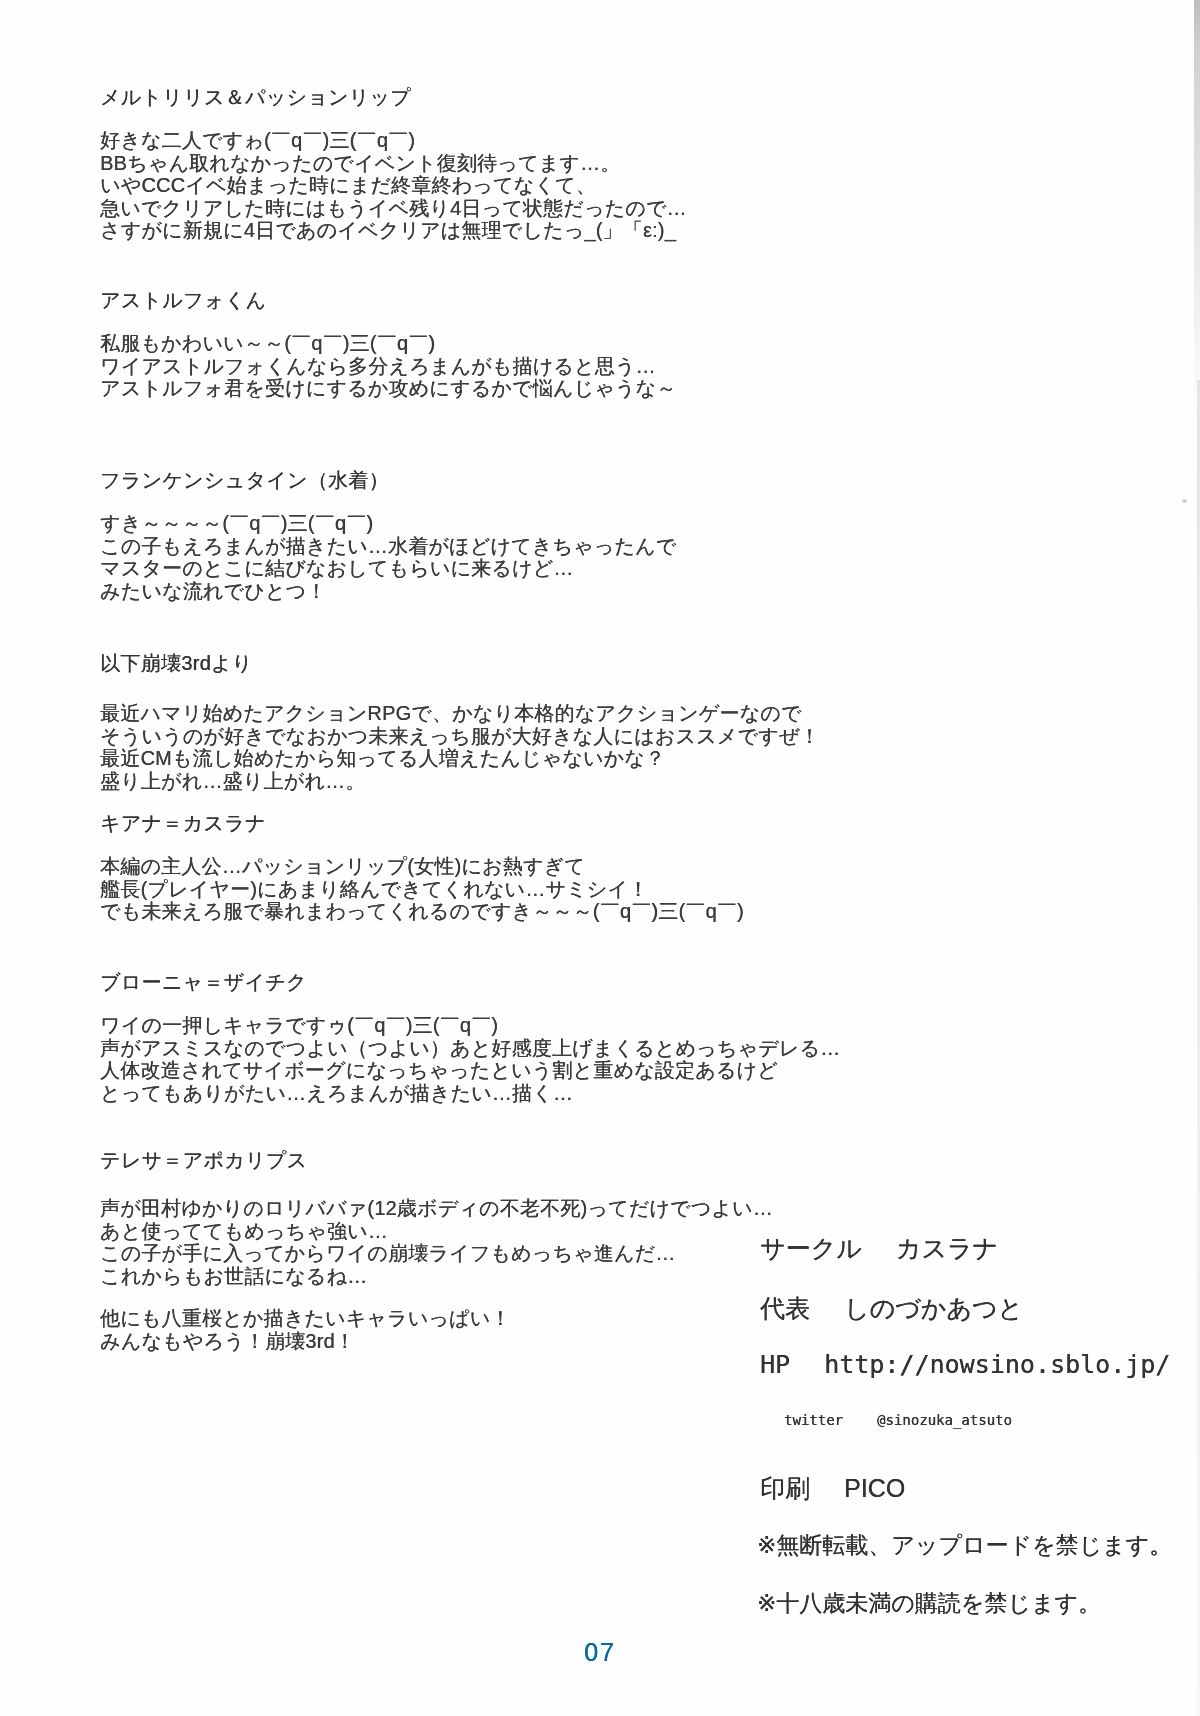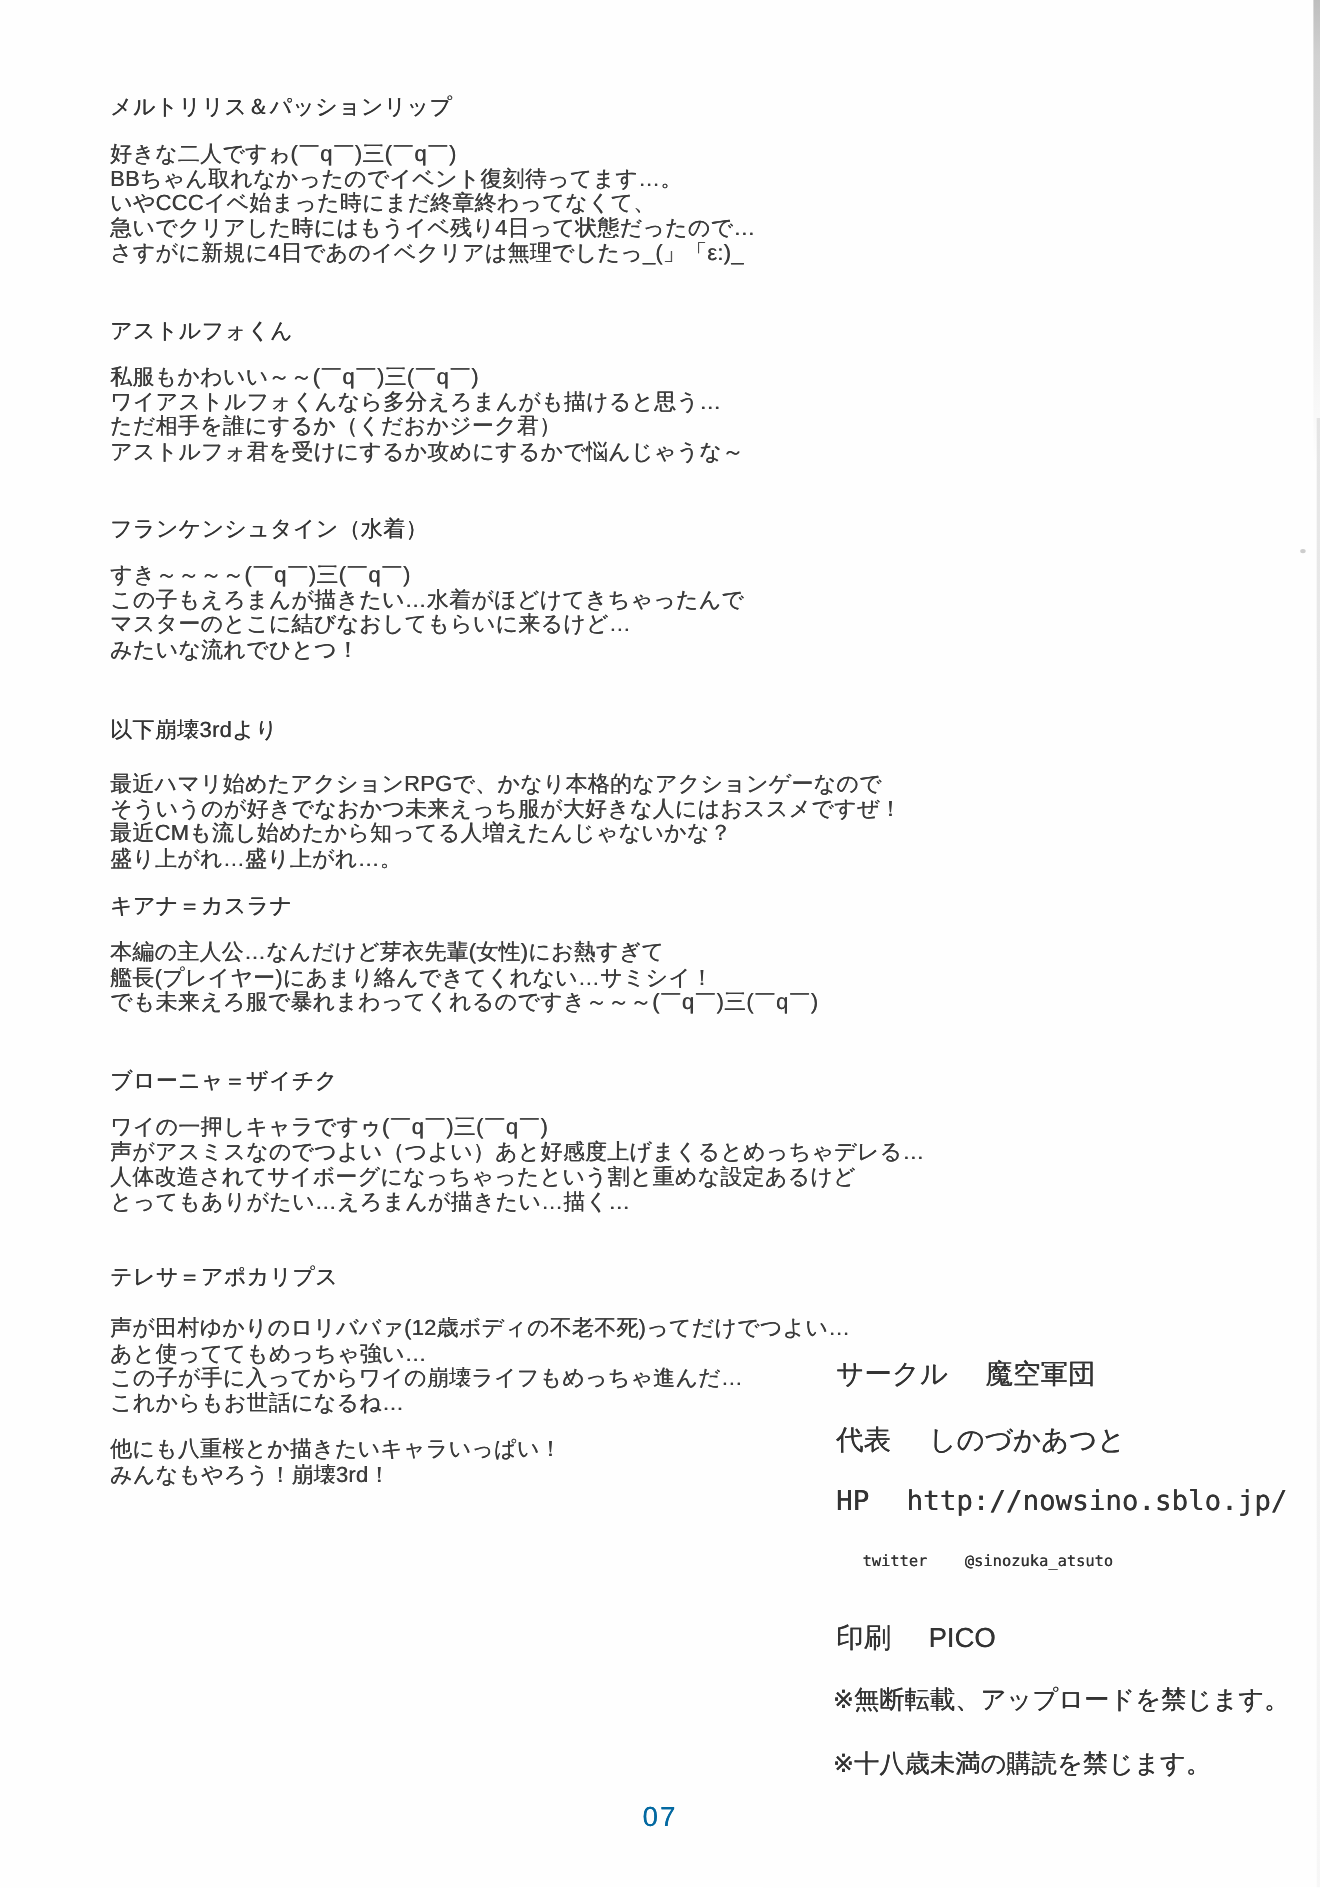--- a/index.html
+++ b/index.html
@@ -64,40 +64,39 @@
         <div class="text-line">好きな二人ですゎ(￣q￣)三(￣q￣)</div>
         <div class="text-line">BBちゃん取れなかったのでイベント復刻待ってます…。</div>
         <div class="text-line">いやCCCイベ始まった時にまだ終章終わってなくて、</div>
         <div class="text-line">急いでクリアした時にはもうイベ残り4日って状態だったので…</div>
         <div class="text-line">さすがに新規に4日であのイベクリアは無理でしたっ_(」「ε:)_</div>
       </div>
       <div class="sec-title" style="top: 287px;">アストルフォくん</div>
       <div class="sec-para" style="top: 332px;">
         <div class="text-line">私服もかわいい～～(￣q￣)三(￣q￣)</div>
         <div class="text-line">ワイアストルフォくんなら多分えろまんがも描けると思う…</div>
-        <div class="text-line">ただ相手を誰にするか（くだおかジーク君）</div>
         <div class="text-line">アストルフォ君を受けにするか攻めにするかで悩んじゃうな～</div>
       </div>
       <div class="sec-title" style="top: 467px;">フランケンシュタイン（水着）</div>
       <div class="sec-para" style="top: 512px;">
         <div class="text-line">すき～～～～(￣q￣)三(￣q￣)</div>
         <div class="text-line">この子もえろまんが描きたい…水着がほどけてきちゃったんで</div>
         <div class="text-line">マスターのとこに結びなおしてもらいに来るけど…</div>
         <div class="text-line">みたいな流れでひとつ！</div>
       </div>
       <div class="sec-title" style="top: 650px;">以下崩壊3rdより</div>
       <div class="sec-para" style="top: 702px;">
         <div class="text-line">最近ハマリ始めたアクションRPGで、かなり本格的なアクションゲーなので</div>
         <div class="text-line">そういうのが好きでなおかつ未来えっち服が大好きな人にはおススメですぜ！</div>
         <div class="text-line">最近CMも流し始めたから知ってる人増えたんじゃないかな？</div>
         <div class="text-line">盛り上がれ…盛り上がれ…。</div>
       </div>
       <div class="sec-title" style="top: 810px;">キアナ＝カスラナ</div>
       <div class="sec-para" style="top: 855px;">
-        <div class="text-line">本編の主人公…なんだけど芽衣先輩(女性)にお熱すぎて</div>
+        <div class="text-line">本編の主人公…パッションリップ(女性)にお熱すぎて</div>
         <div class="text-line">艦長(プレイヤー)にあまり絡んできてくれない…サミシイ！</div>
         <div class="text-line">でも未来えろ服で暴れまわってくれるのですき～～～(￣q￣)三(￣q￣)</div>
       </div>
       <div class="sec-title" style="top: 969px;">ブローニャ＝ザイチク</div>
       <div class="sec-para" style="top: 1014px;">
         <div class="text-line">ワイの一押しキャラですゥ(￣q￣)三(￣q￣)</div>
         <div class="text-line">声がアスミスなのでつよい（つよい）あと好感度上げまくるとめっちゃデレる…</div>
         <div class="text-line">人体改造されてサイボーグになっちゃったという割と重めな設定あるけど</div>
         <div class="text-line">とってもありがたい…えろまんが描きたい…描く…</div>
       </div>
@@ -107,21 +106,21 @@
         <div class="text-line">あと使っててもめっちゃ強い…</div>
         <div class="text-line">この子が手に入ってからワイの崩壊ライフもめっちゃ進んだ…</div>
         <div class="text-line">これからもお世話になるね…</div>
       </div>
       <div class="sec-para" style="top: 1307px;">
         <div class="text-line">他にも八重桜とか描きたいキャラいっぱい！</div>
         <div class="text-line">みんなもやろう！崩壊3rd！</div>
       </div>
     </div>
   <div id="colophon">
-      <div class="colo-line" style="top: 1232px;"><span>サークル</span><span class="colo-value">魔空軍団</span></div>
+      <div class="colo-line" style="top: 1232px;"><span>サークル</span><span class="colo-value">カスラナ</span></div>
       <div class="colo-line" style="top: 1292px;"><span>代表</span><span class="colo-value">しのづかあつと</span></div>
       <div class="colo-line mono" style="top: 1350px;"><span>HP</span><span class="colo-value">http://nowsino.sblo.jp/</span></div>
       <div class="colo-line sm mono" style="top: 1412px;"><span>twitter</span><span class="colo-value">@sinozuka_atsuto</span></div>
       <div class="colo-line" style="top: 1472px;"><span>印刷</span><span class="colo-value">PICO</span></div>
       <div class="notice" style="top: 1530px;">※無断転載、アップロードを禁じます。</div>
       <div class="notice" style="top: 1588px;">※十八歳未満の購読を禁じます。</div>
     </div>
   <div class="page-number">07</div>
   <div class="scan-edge"></div>
   <div class="scan-edge-soft"></div>

